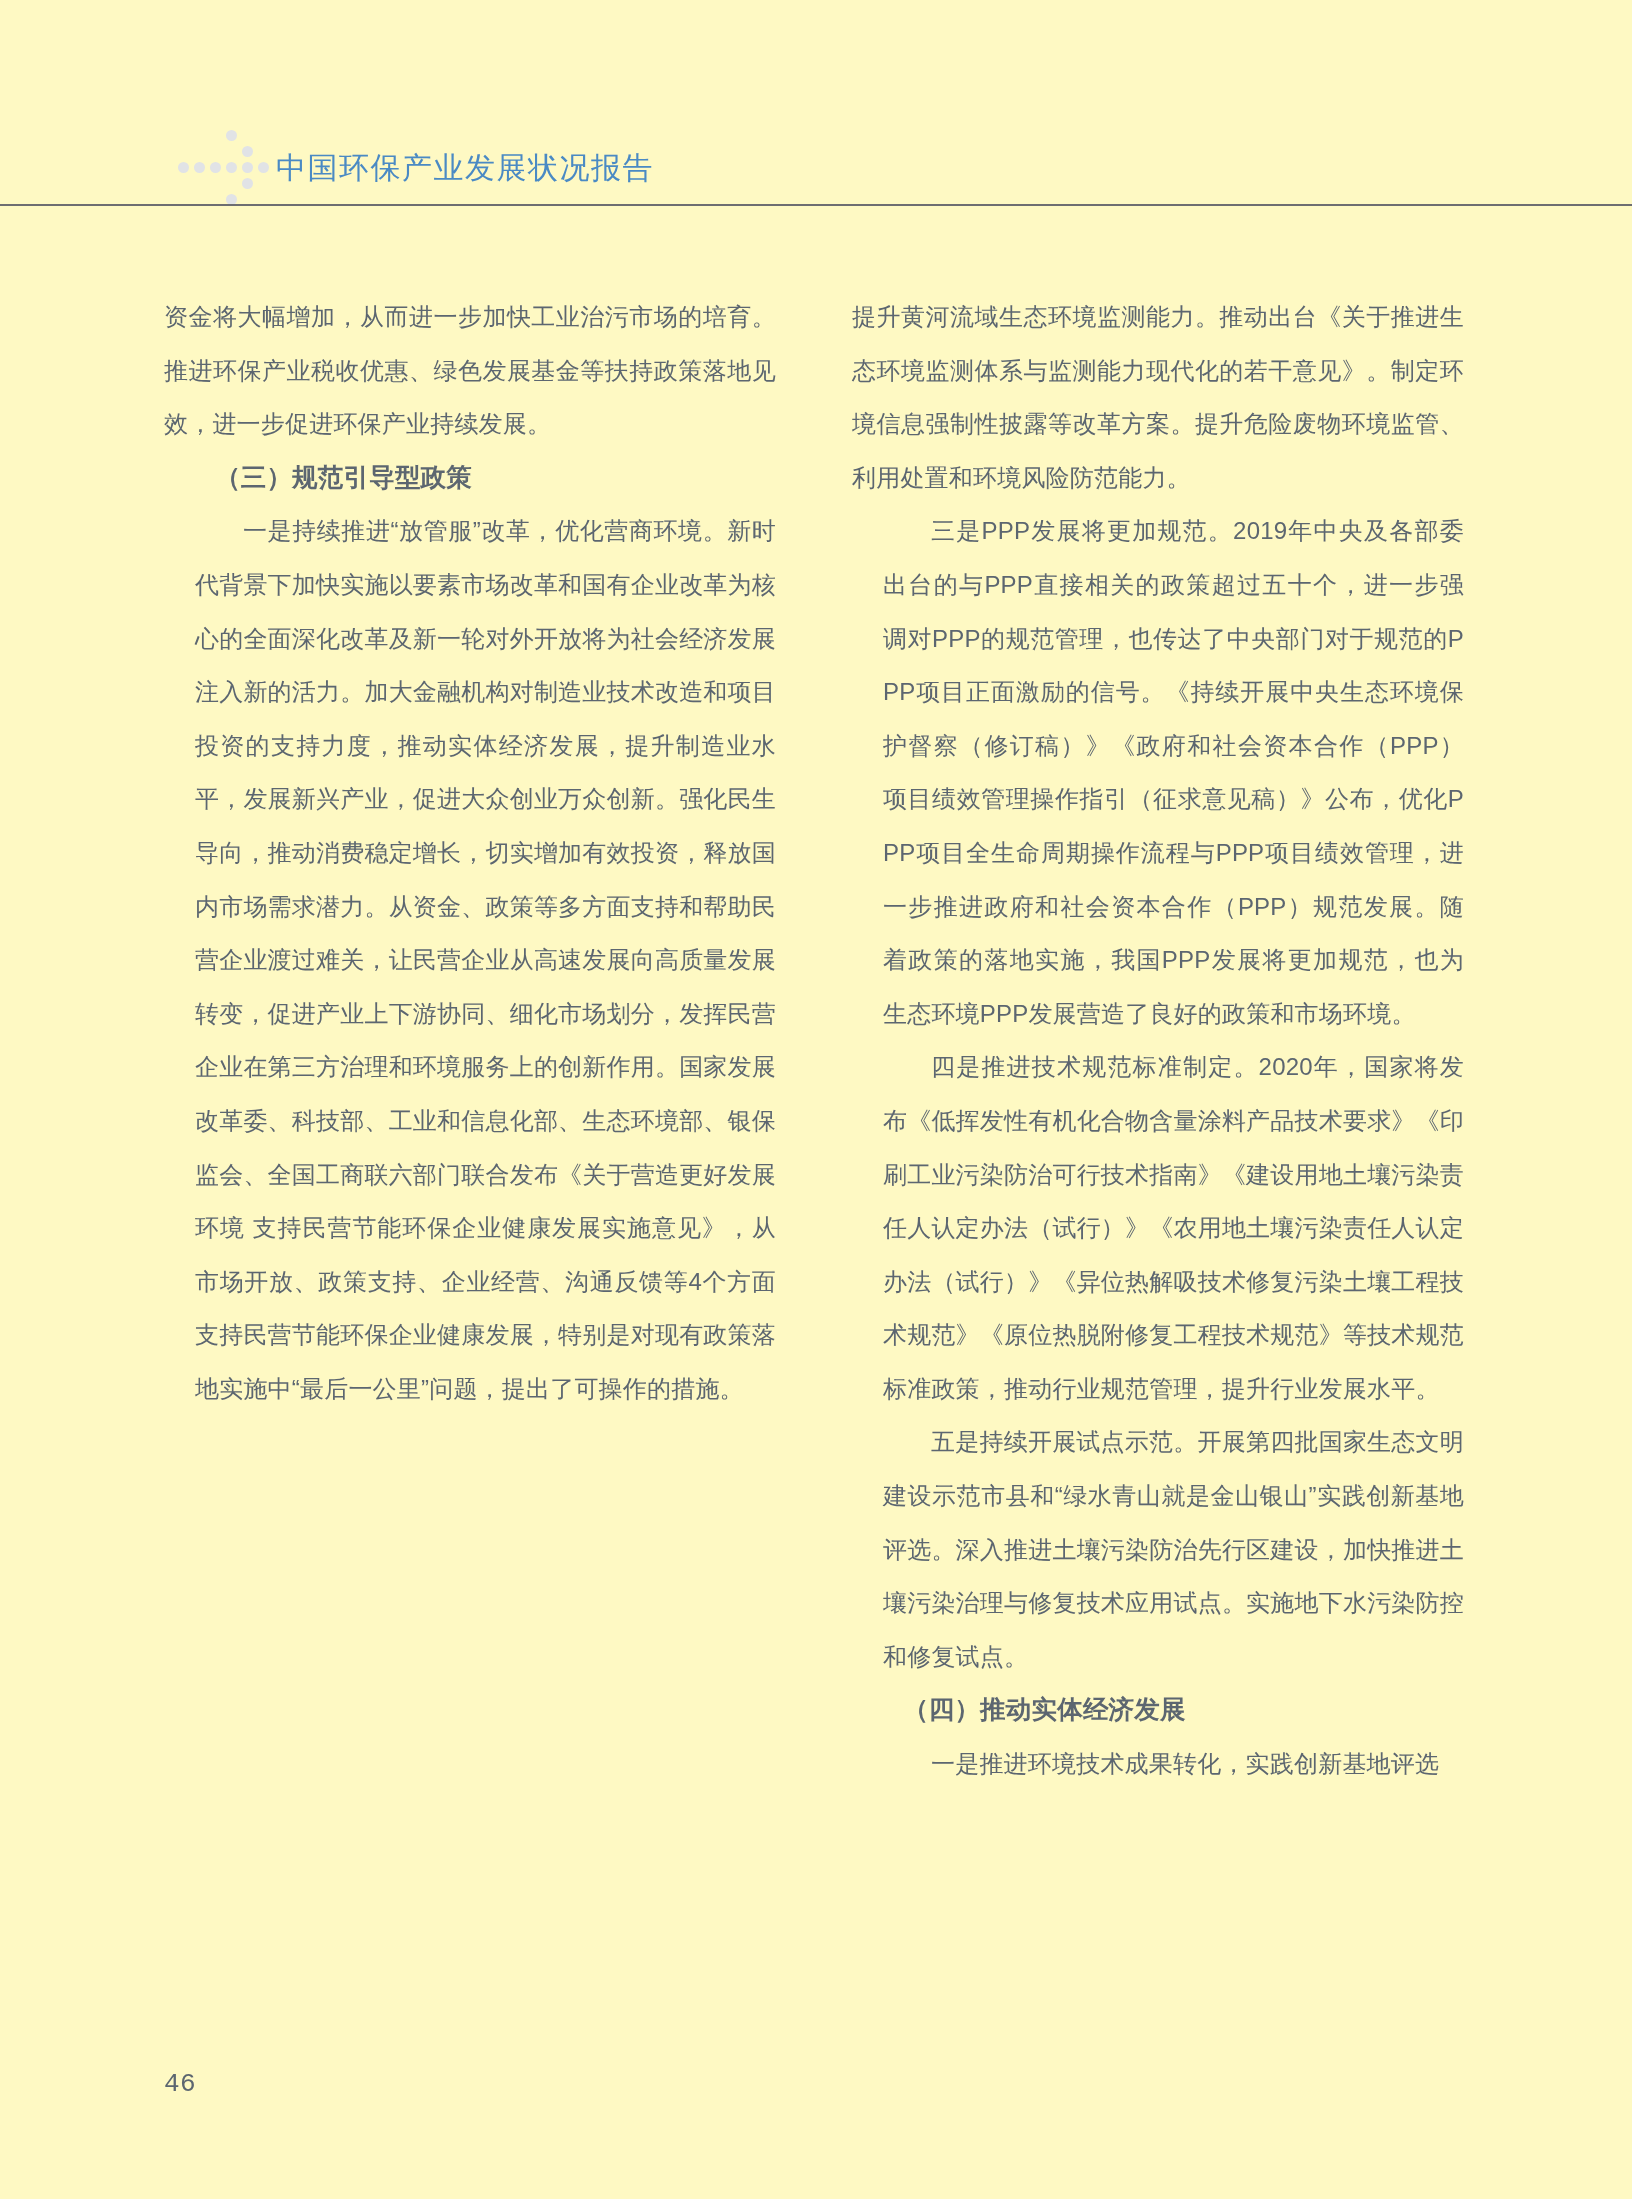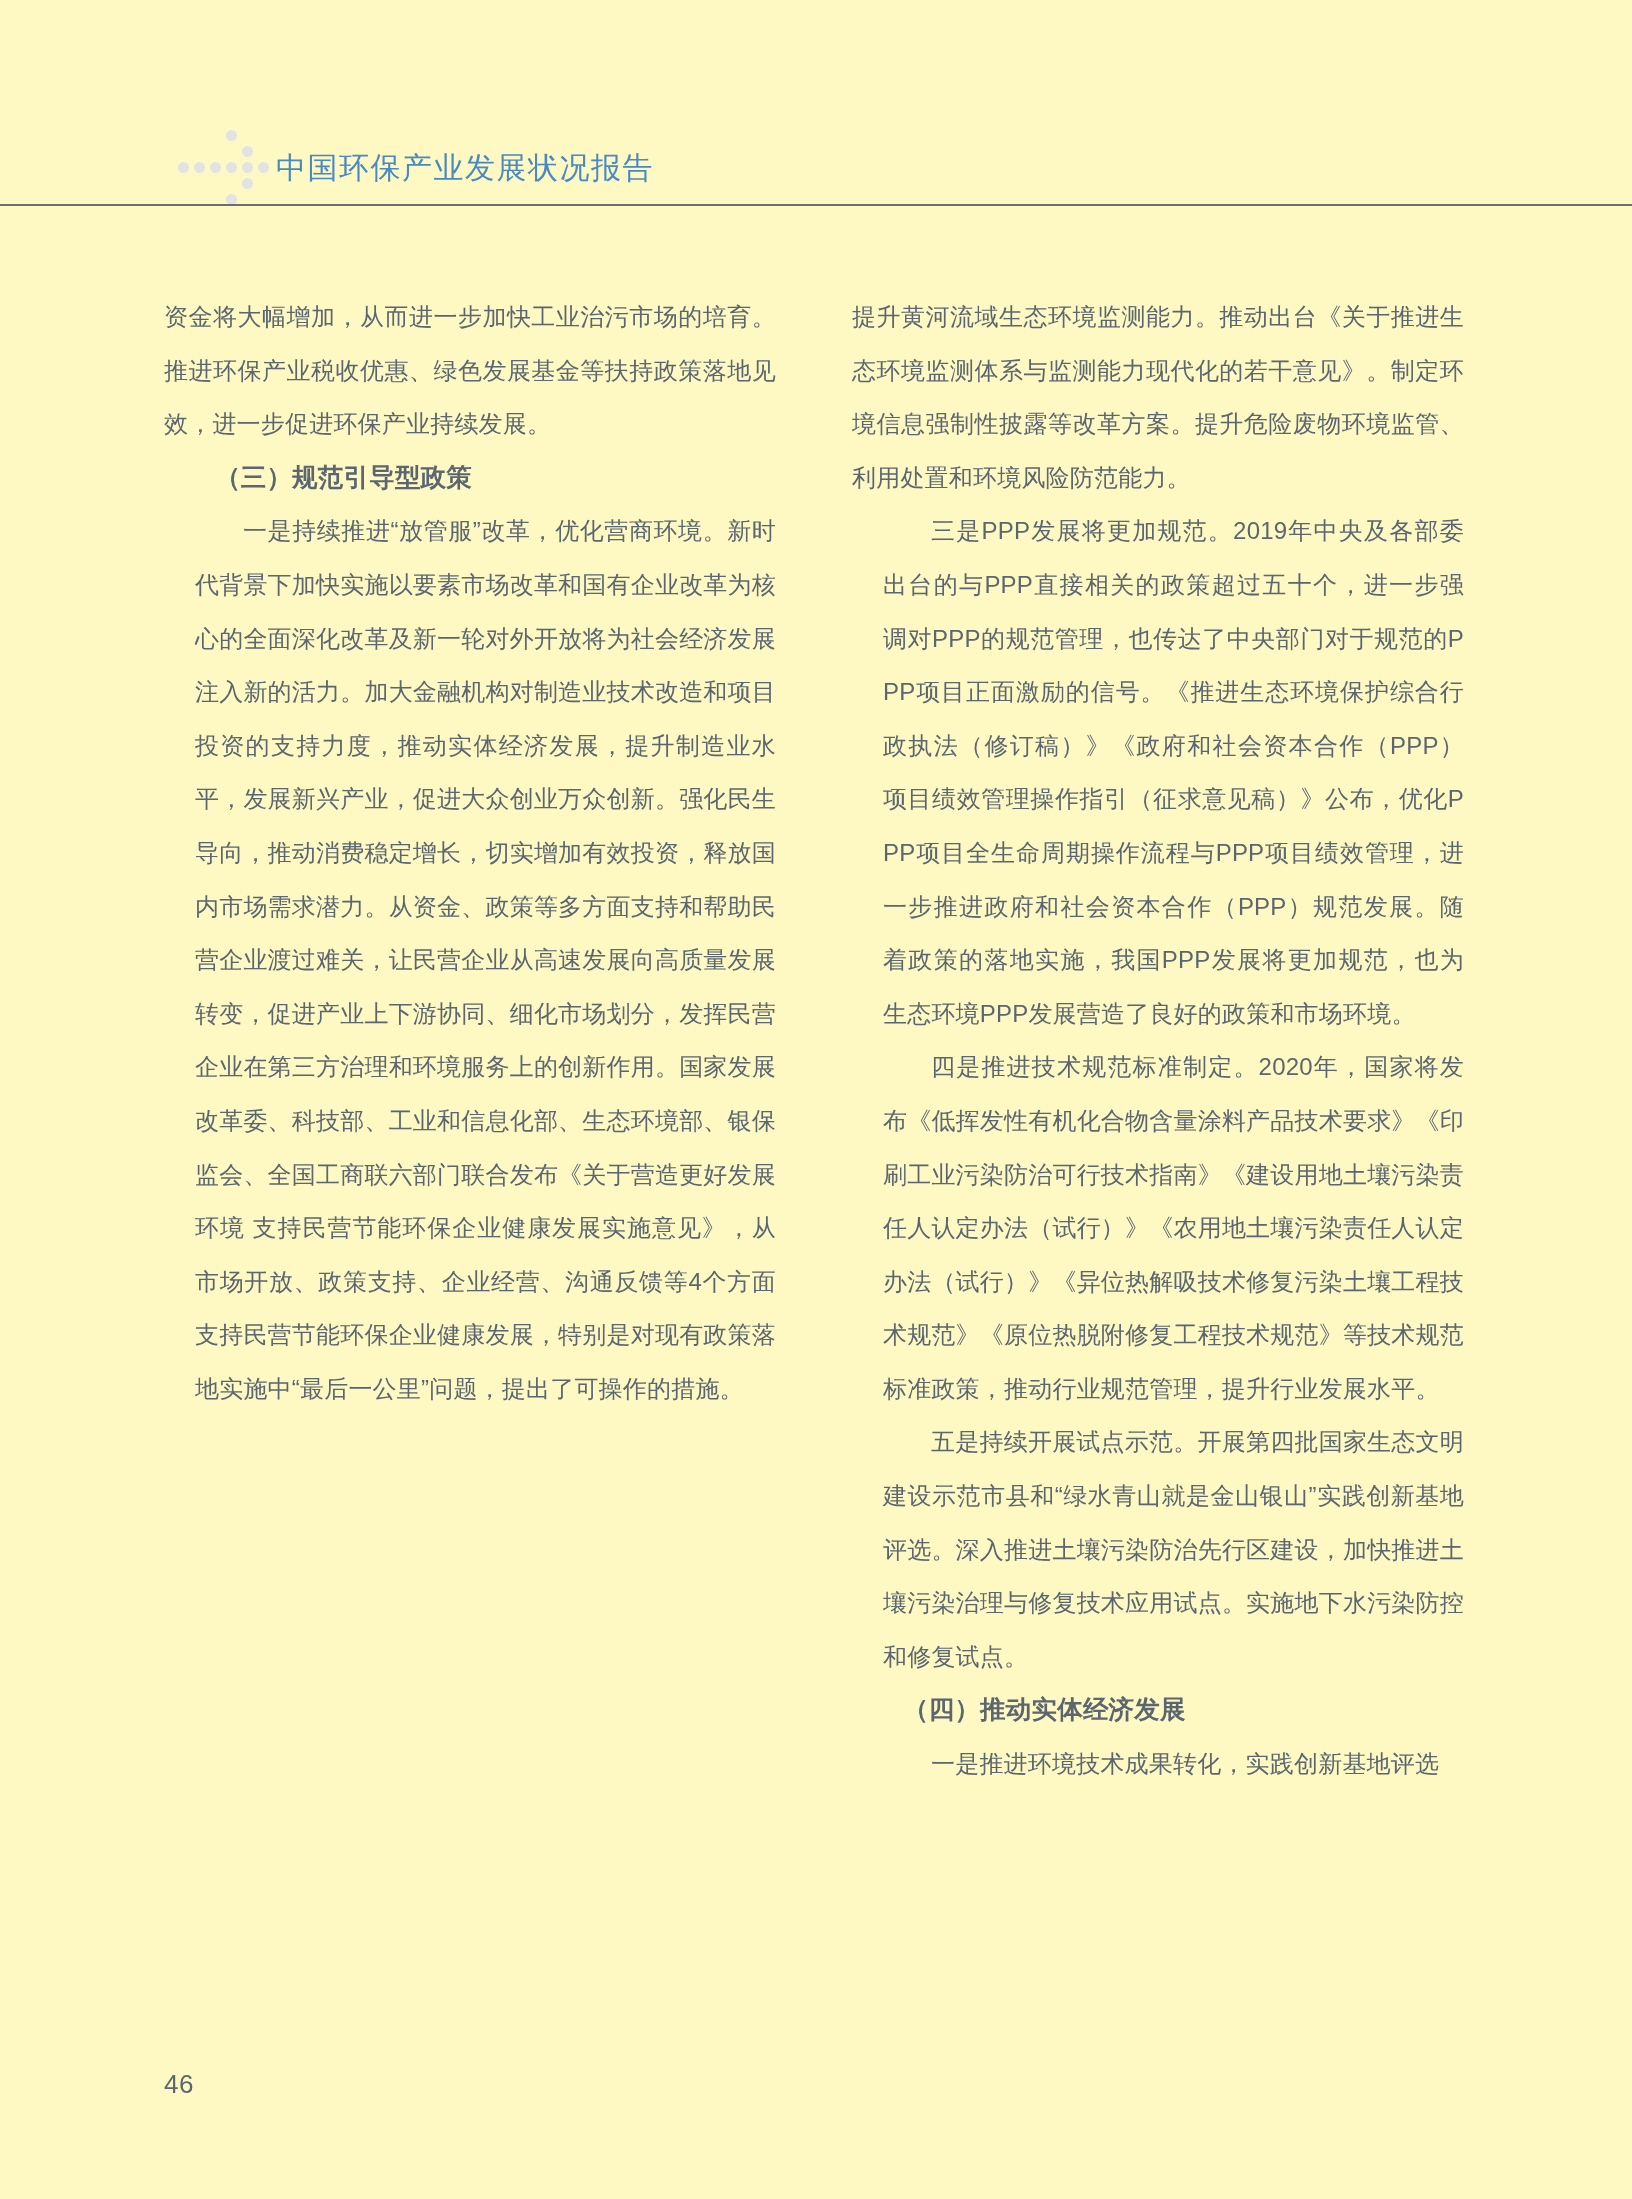--- a/index.html
+++ b/index.html
@@ -101,21 +101,21 @@
   .gap-before { margin-top: 26px; }
   .gap-head   { margin-top: 28px; }
 
   
   .page-number {
     position: absolute;
     left: 164px;
     top: 2069px;
     font-size: 26px;
     color: #5c6670;
-    font-family: Liberation Sans, sans-serif;
+    font-family: Liberation Mono, monospace;
     letter-spacing: 0.5px;
   }
 </style>
 </head>
 <body>
 
 <div class="page">
 
   <div class="header">
     <div class="header-logo">
@@ -137,21 +137,21 @@
   <div class="columns">
 
     <div class="col">
       <p class="para">资金将大幅增加，从而进一步加快工业治污市场的培育。推进环保产业税收优惠、绿色发展基金等扶持政策落地见效，进一步促进环保产业持续发展。</p>
       <h3 class="sec-head gap-head">（三）规范引导型政策</h3>
       <p class="para indent gap-before">一是持续推进“放管服”改革，优化营商环境。新时代背景下加快实施以要素市场改革和国有企业改革为核心的全面深化改革及新一轮对外开放将为社会经济发展注入新的活力。加大金融机构对制造业技术改造和项目投资的支持力度，推动实体经济发展，提升制造业水平，发展新兴产业，促进大众创业万众创新。强化民生导向，推动消费稳定增长，切实增加有效投资，释放国内市场需求潜力。从资金、政策等多方面支持和帮助民营企业渡过难关，让民营企业从高速发展向高质量发展转变，促进产业上下游协同、细化市场划分，发挥民营企业在第三方治理和环境服务上的创新作用。国家发展改革委、科技部、工业和信息化部、生态环境部、银保监会、全国工商联六部门联合发布《关于营造更好发展环境 支持民营节能环保企业健康发展实施意见》，从市场开放、政策支持、企业经营、沟通反馈等4个方面支持民营节能环保企业健康发展，特别是对现有政策落地实施中“最后一公里”问题，提出了可操作的措施。</p>
     </div>
 
     <div class="col">
       <p class="para">提升黄河流域生态环境监测能力。推动出台《关于推进生态环境监测体系与监测能力现代化的若干意见》。制定环境信息强制性披露等改革方案。提升危险废物环境监管、利用处置和环境风险防范能力。</p>
-      <p class="para indent">三是PPP发展将更加规范。2019年中央及各部委出台的与PPP直接相关的政策超过五十个，进一步强调对PPP的规范管理，也传达了中央部门对于规范的PPP项目正面激励的信号。《推进生态环境保护综合行政执法（修订稿）》《政府和社会资本合作（PPP）项目绩效管理操作指引（征求意见稿）》公布，优化PPP项目全生命周期操作流程与PPP项目绩效管理，进一步推进政府和社会资本合作（PPP）规范发展。随着政策的落地实施，我国PPP发展将更加规范，也为生态环境PPP发展营造了良好的政策和市场环境。</p>
+      <p class="para indent">三是PPP发展将更加规范。2019年中央及各部委出台的与PPP直接相关的政策超过五十个，进一步强调对PPP的规范管理，也传达了中央部门对于规范的PPP项目正面激励的信号。《持续开展中央生态环境保护督察（修订稿）》《政府和社会资本合作（PPP）项目绩效管理操作指引（征求意见稿）》公布，优化PPP项目全生命周期操作流程与PPP项目绩效管理，进一步推进政府和社会资本合作（PPP）规范发展。随着政策的落地实施，我国PPP发展将更加规范，也为生态环境PPP发展营造了良好的政策和市场环境。</p>
       <p class="para indent">四是推进技术规范标准制定。2020年，国家将发布《低挥发性有机化合物含量涂料产品技术要求》《印刷工业污染防治可行技术指南》《建设用地土壤污染责任人认定办法（试行）》《农用地土壤污染责任人认定办法（试行）》《异位热解吸技术修复污染土壤工程技术规范》《原位热脱附修复工程技术规范》等技术规范标准政策，推动行业规范管理，提升行业发展水平。</p>
       <p class="para indent">五是持续开展试点示范。开展第四批国家生态文明建设示范市县和“绿水青山就是金山银山”实践创新基地评选。深入推进土壤污染防治先行区建设，加快推进土壤污染治理与修复技术应用试点。实施地下水污染防控和修复试点。</p>
       <h3 class="sec-head gap-head">（四）推动实体经济发展</h3>
       <p class="para indent gap-before">一是推进环境技术成果转化，实践创新基地评选</p>
     </div>
 
   </div>
 
   <div class="page-number">46</div>
 

